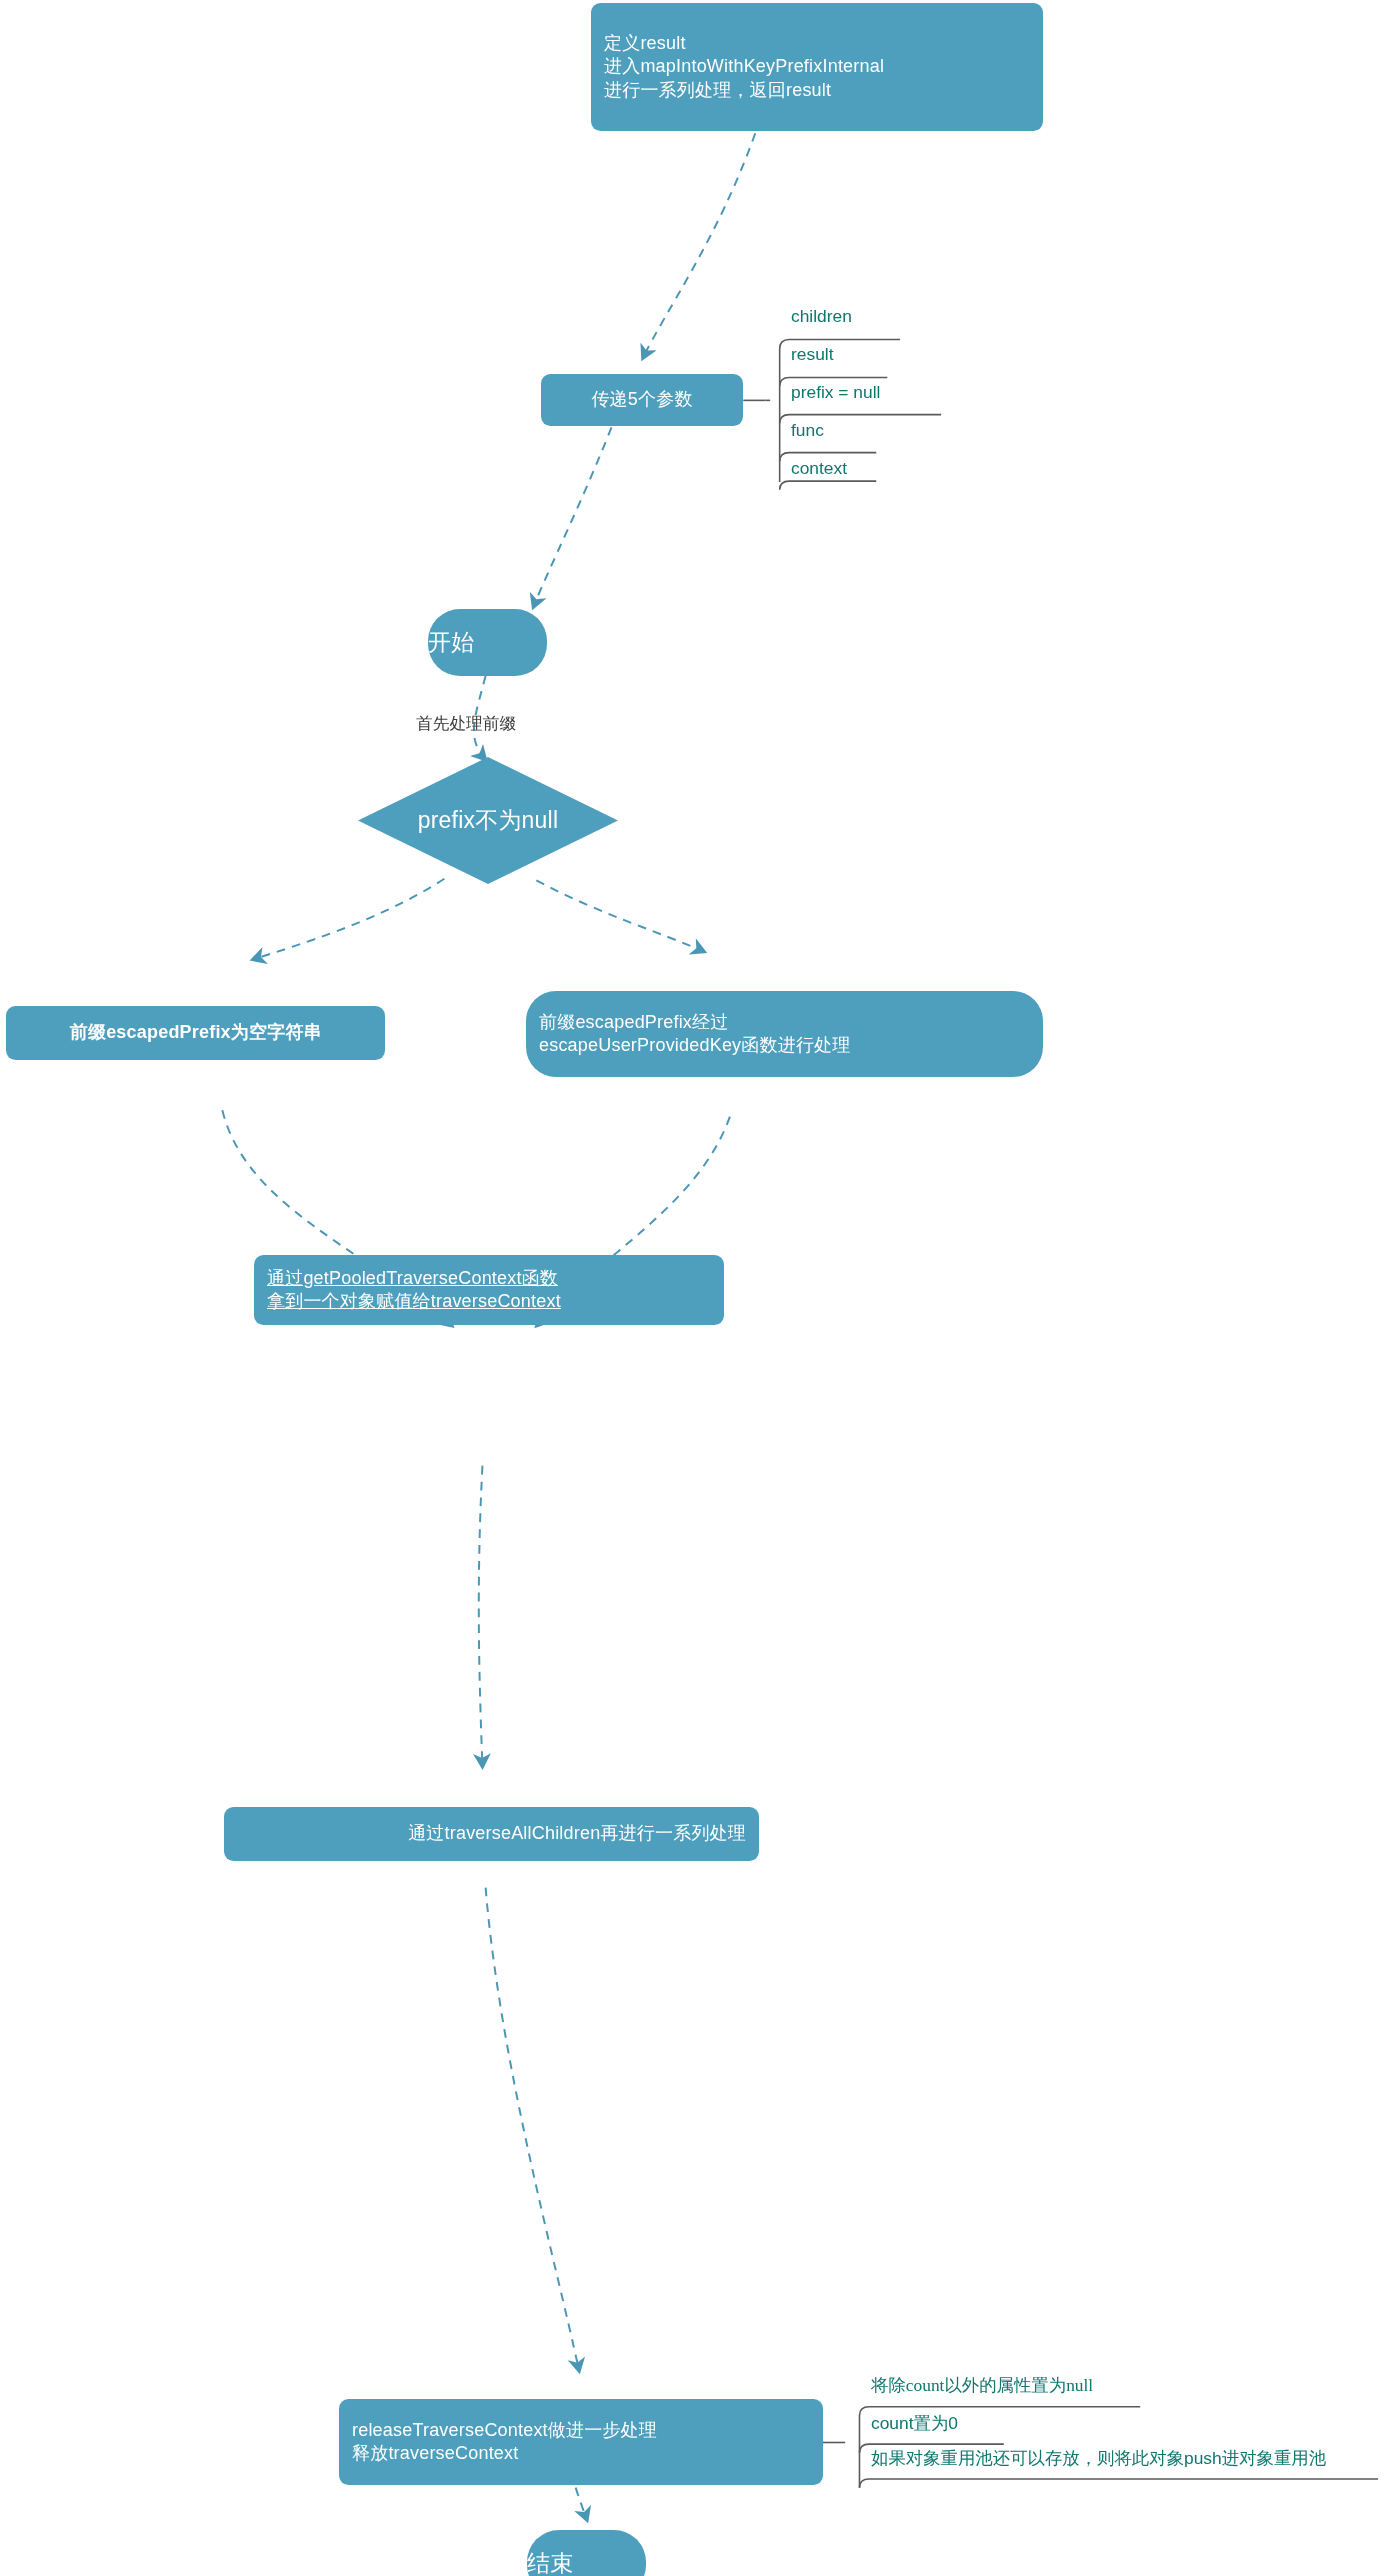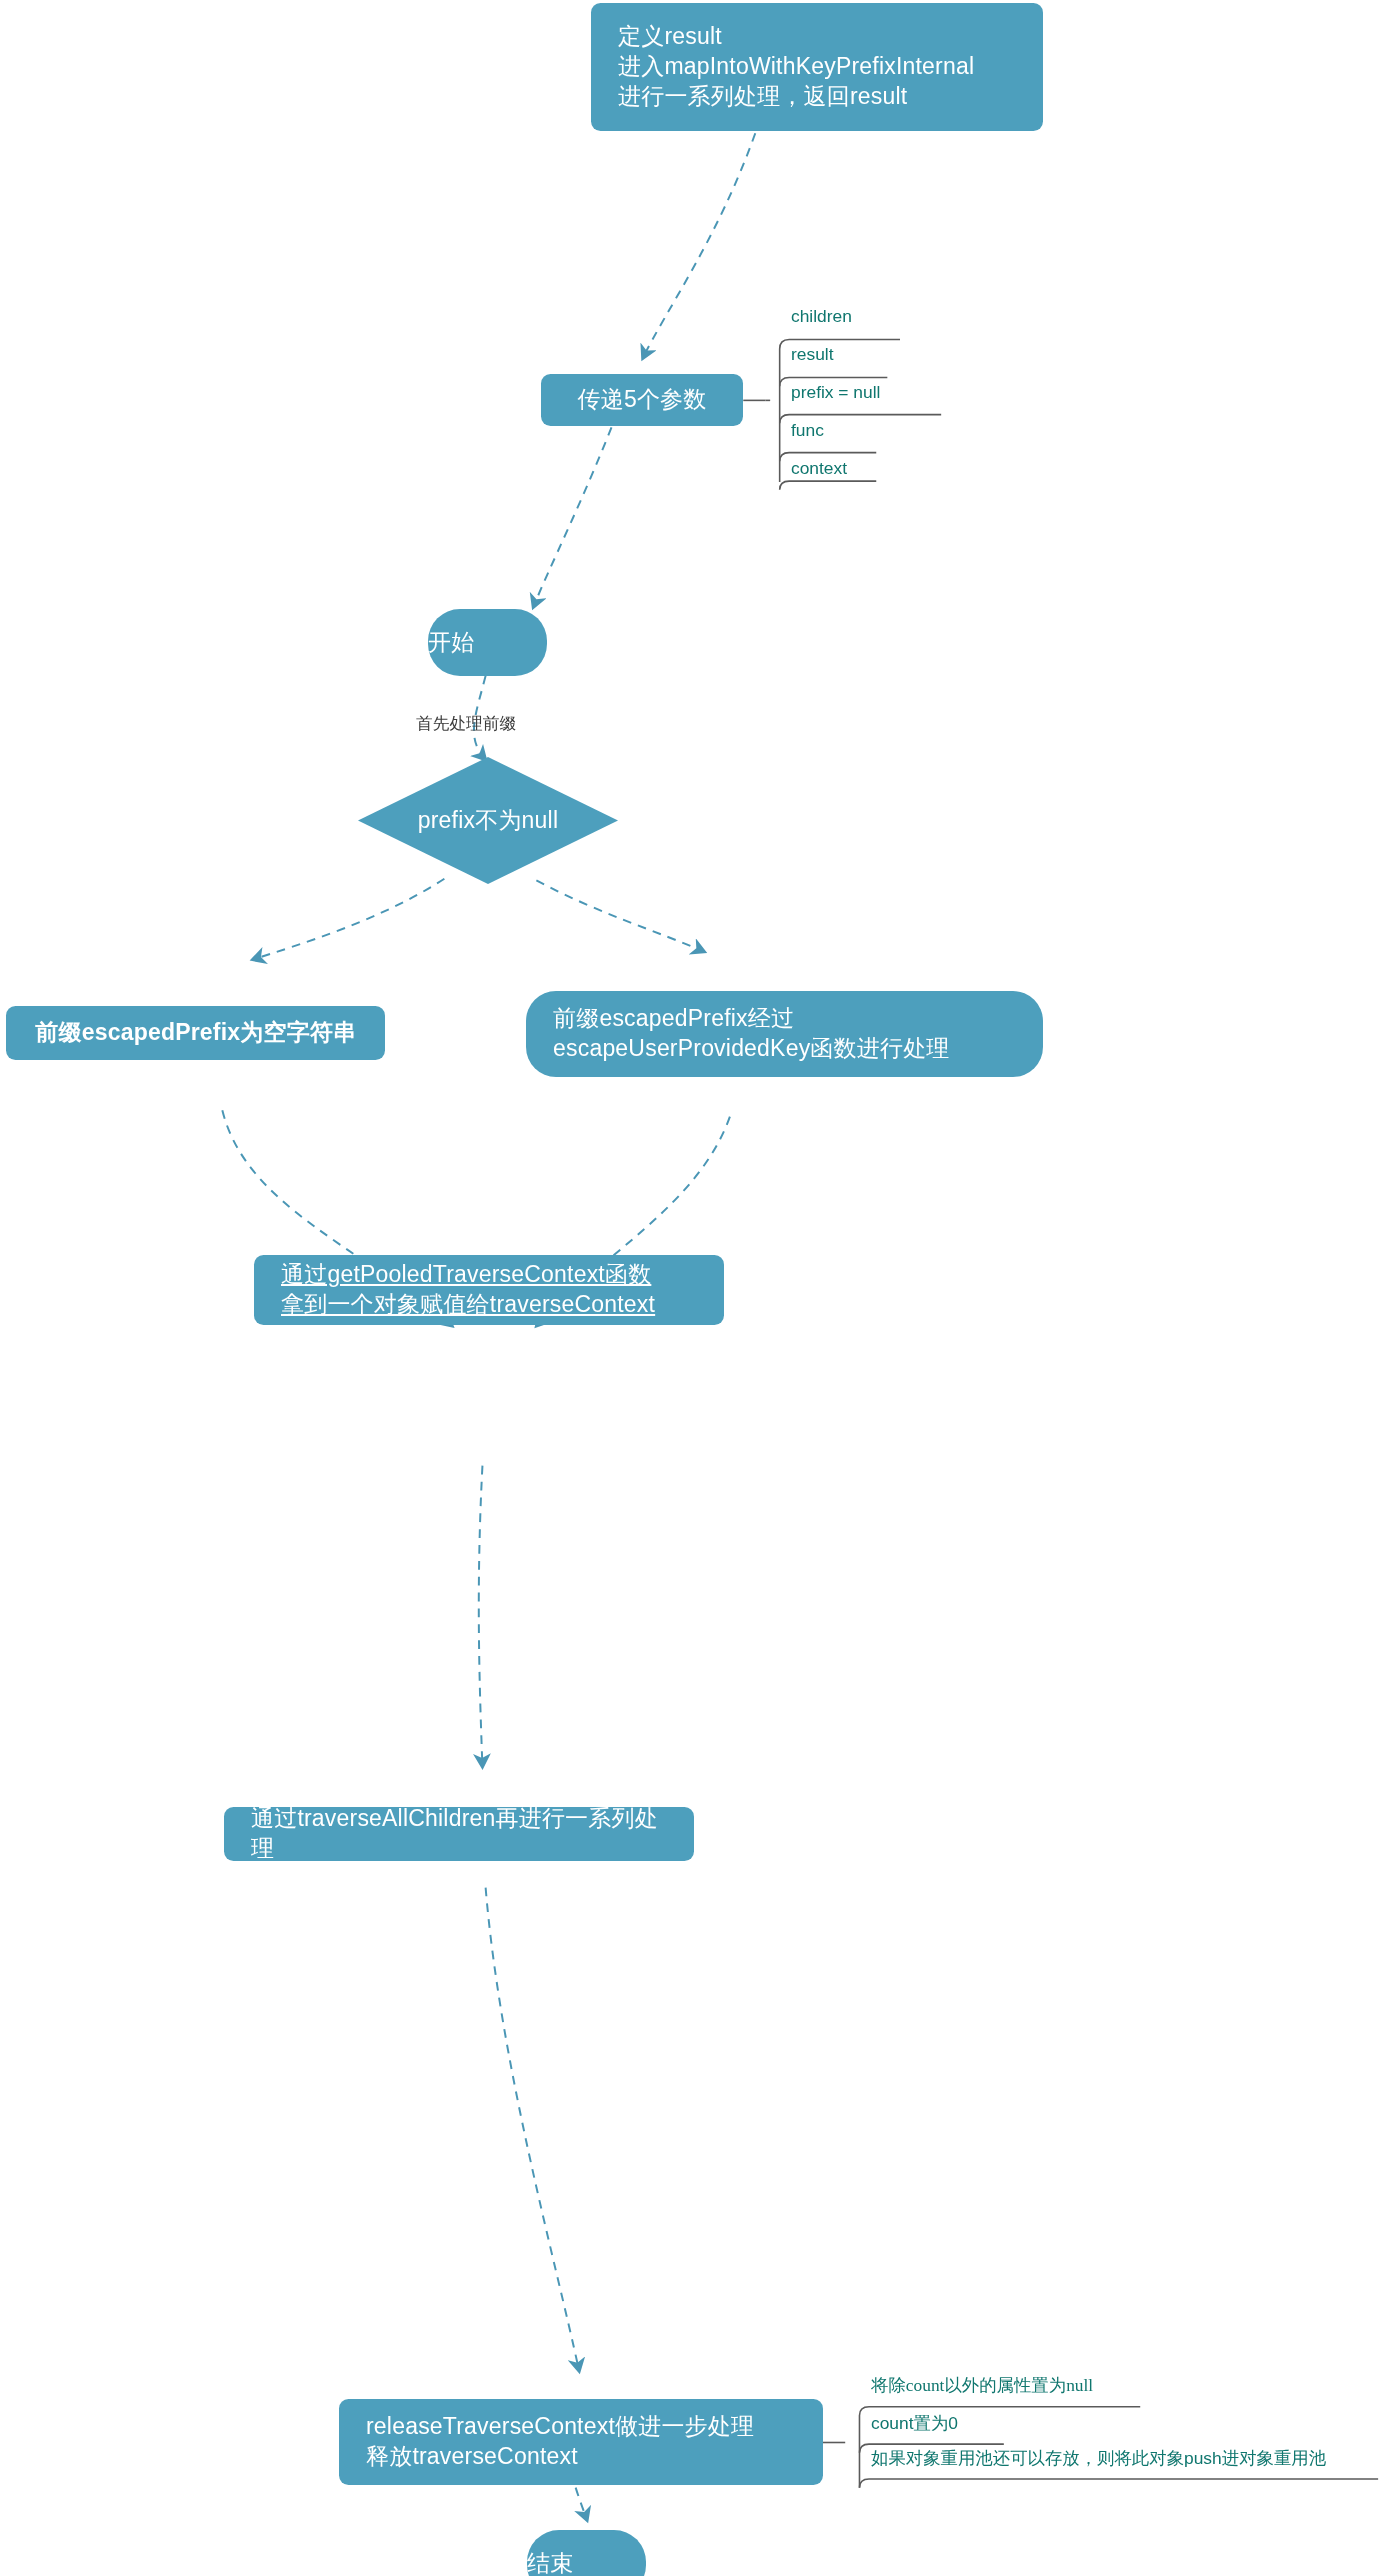--- a/index.html
+++ b/index.html
@@ -32,23 +32,23 @@
     background: #4d9fbd;
     color: #ffffff;
     display: flex;
     align-items: center;
     white-space: pre-line;
     line-height: 1.30;
     letter-spacing: 0.2px;
   }
   .node.proc {
     border-radius: 9.5px;
-    padding: 11px 27px;
+    padding: 11px 13px;
     justify-content: flex-start;
-    font-size: 23px;
+    font-size: 18px;
   }
   .node.terminal {
     border-radius: 32px;
     justify-content: flex-start;
     text-align: center;
     font-size: 23px;
   }
   .node.decision {
     background: transparent;
     justify-content: center;
@@ -152,21 +152,21 @@
   <div class="node proc" style="left:526px; top:991px; width:517px; height:86px;border-radius:30px;">
     <span>前缀escapedPrefix经过
 escapeUserProvidedKey函数进行处理</span>
   </div>
 
   <div class="node proc" style="left:254px; top:1255px; width:470px; height:70px;text-decoration:underline;">
     <span>通过getPooledTraverseContext函数
 拿到一个对象赋值给traverseContext</span>
   </div>
 
-  <div class="node proc" style="left:224px; top:1807px; width:470px; height:54px; justify-content:flex-start;">
+  <div class="node proc" style="left:224px; top:1807px; width:535px; height:54px; justify-content:flex-end;">
     <span>通过traverseAllChildren再进行一系列处理</span>
   </div>
 
   <div class="node proc" style="left:339px; top:2399px; width:484px; height:86px;">
     <span>releaseTraverseContext做进一步处理
 释放traverseContext</span>
   </div>
 
   <div class="node terminal" style="left:527px; top:2530px; width:119px; height:67px;">
     <span>结束</span>

